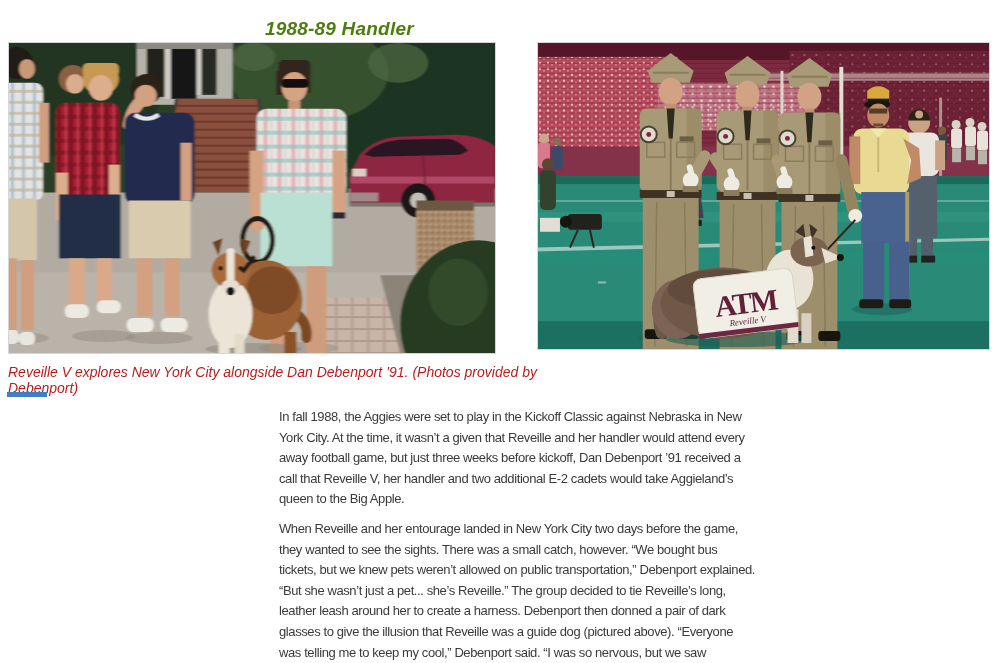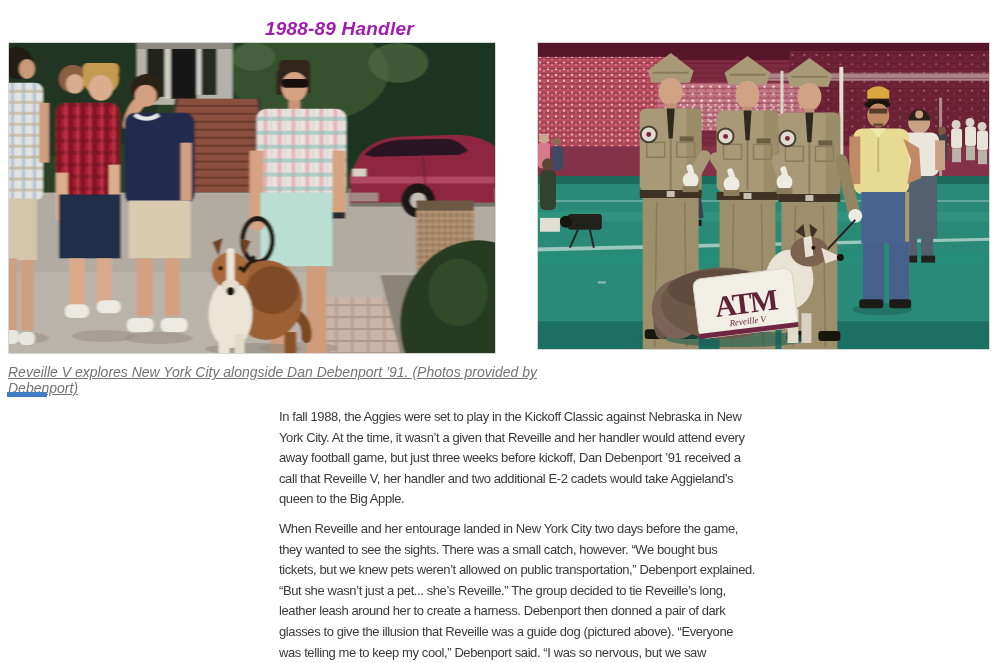--- a/index.html
+++ b/index.html
@@ -1,24 +1,24 @@
 <!DOCTYPE html>
 <html><head>
 <meta charset="utf-8">
 <style>
   html,body{margin:0;padding:0;background:#ffffff;overflow:hidden;}
   .page{position:relative;width:1000px;height:663px;background:#ffffff;font-family:"Liberation Sans",sans-serif;}
-  .title{position:absolute;left:265px;top:5px;font-size:19px;font-weight:bold;font-style:italic;color:#a21caf;letter-spacing:.2px;}
+  .title{position:absolute;left:265px;top:5px;font-size:19px;font-weight:bold;font-style:italic;color:#4d7c0f;letter-spacing:.2px;}
   .photos{position:absolute;left:8px;top:42px;display:flex;gap:41px;align-items:flex-start;}
   figure{margin:0;}
   .photo{border:1px solid #d6d6d6;overflow:hidden;background:#9a948c;}
   .photo.left{width:486px;height:310px;}
   .photo.right{width:451px;height:306px;}
   .photo svg{display:block;width:100%;height:100%;}
-  .caption{position:absolute;left:8px;top:364px;width:560px;font-style:italic;font-size:14px;color:#737373;text-decoration:underline;}
+  .caption{position:absolute;left:8px;top:364px;width:560px;font-style:italic;font-size:14px;color:#b91c1c;}
   .divider{position:absolute;left:7px;top:392px;width:40px;height:5px;background:#3f7dc4;}
   .article{position:absolute;left:265px;top:407px;width:492px;font-size:13px;letter-spacing:-.4px;line-height:20.6px;color:#3a3a3a;}
   .article p{margin:0 0 9px 14px;}
 </style>
 </head>
 <body>
 
 <div class="page">
 
   <h1 class="title">1988-89 Handler</h1>

